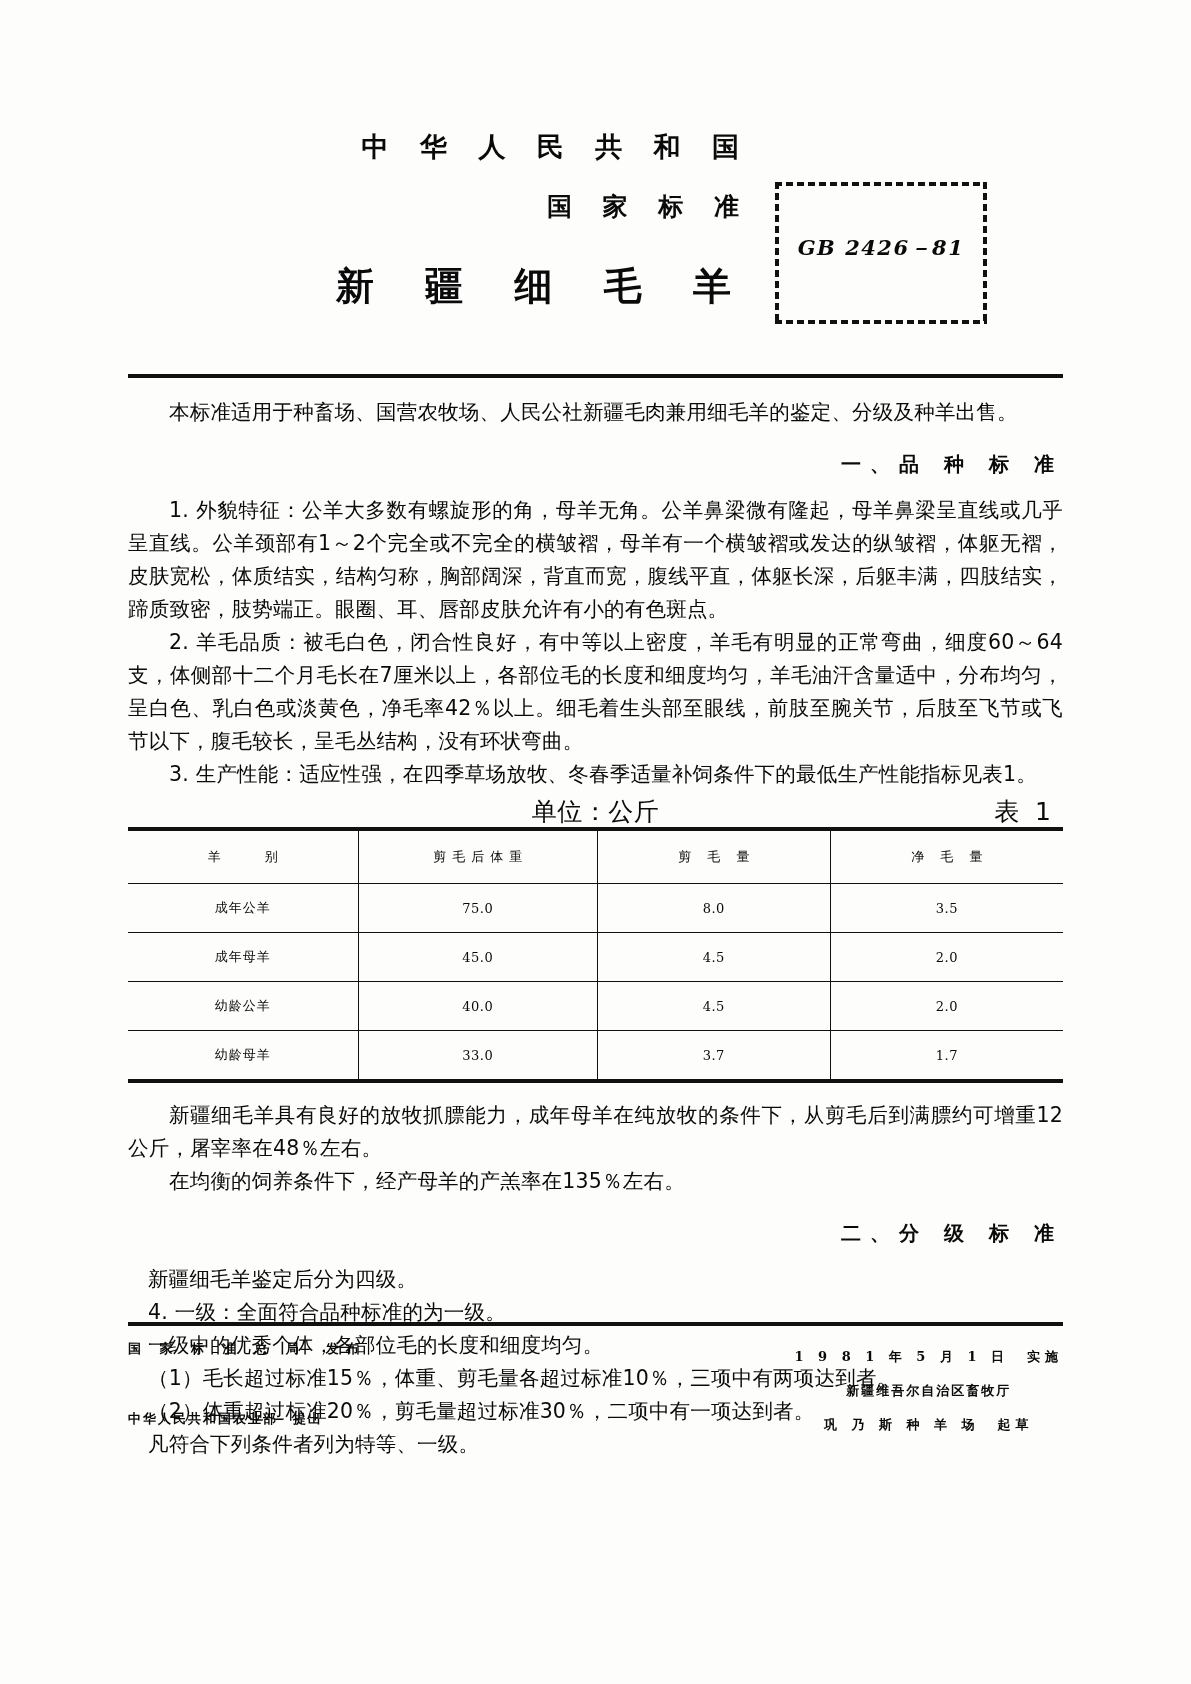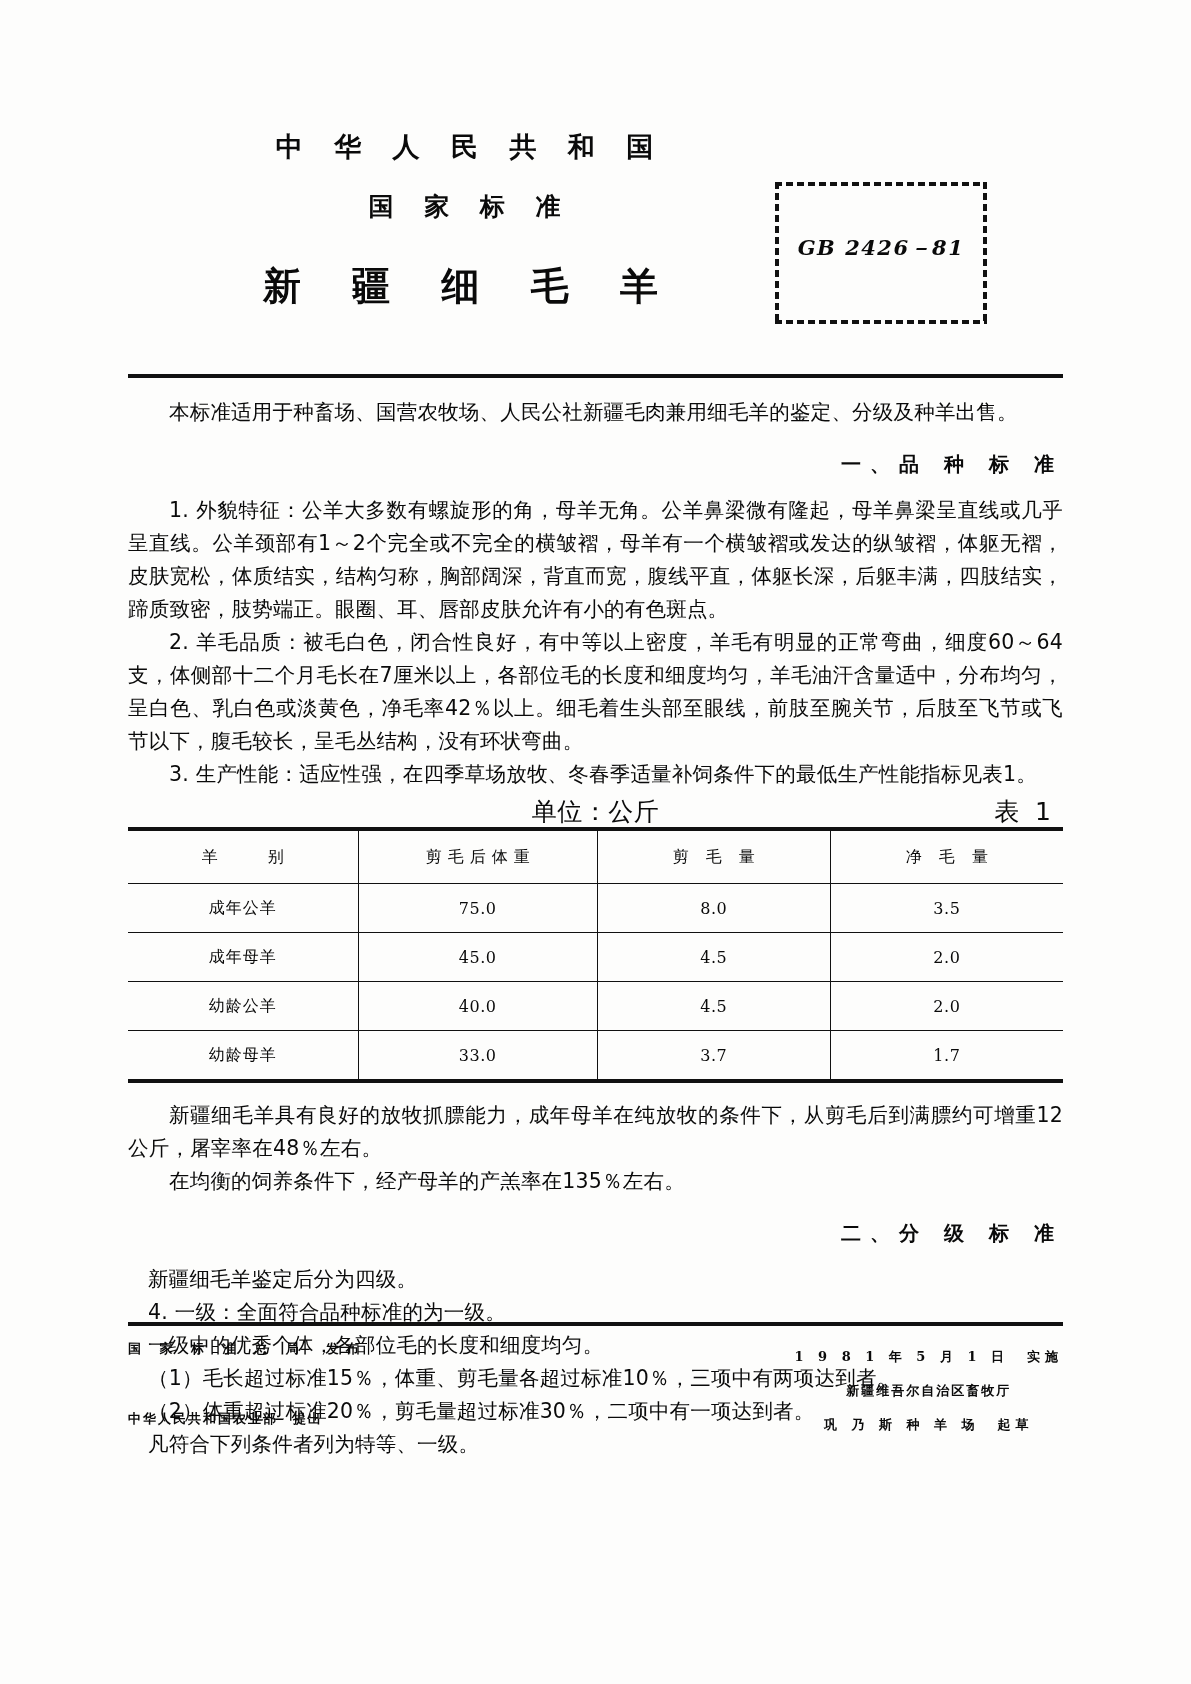--- a/index.html
+++ b/index.html
@@ -26,21 +26,21 @@
     left: 0;
     top: 132px;
     width: 1191px;
     height: 230px;
   }
   .hdr-titles {
     position: absolute;
     left: 190px;
     top: 0;
     width: 560px;
-    text-align: center;
+    text-align: right;
   }
   .hdr-line-1 {
     font-size: 27px;
     font-weight: bold;
     letter-spacing: 11px;
     line-height: 1.1;
     white-space: nowrap;
   }
   .hdr-line-2 {
     margin-top: 28px;
@@ -163,21 +163,21 @@
   }
   table.spec col.c1 { width: 24.6%; }
   table.spec col.c2 { width: 25.6%; }
   table.spec col.c3 { width: 24.9%; }
   table.spec col.c4 { width: 24.9%; }
 
   table.spec th, table.spec td {
     border-right: 1.6px solid #111;
     border-bottom: 1.3px solid #111;
     text-align: center;
-    font-size: 16px;
+    font-size: 13px;
     font-weight: normal;
     padding: 0;
     height: 48px;
     vertical-align: middle;
   }
   table.spec th:last-child, table.spec td:last-child { border-right: none; }
   table.spec thead th {
     height: 52px;
     letter-spacing: 6px;
     text-indent: 6px;

